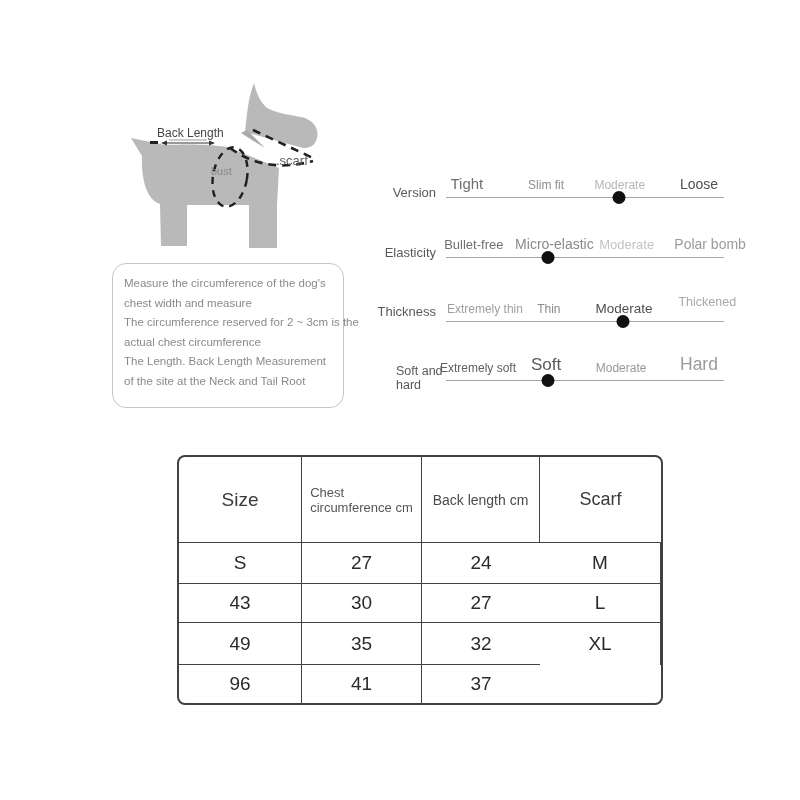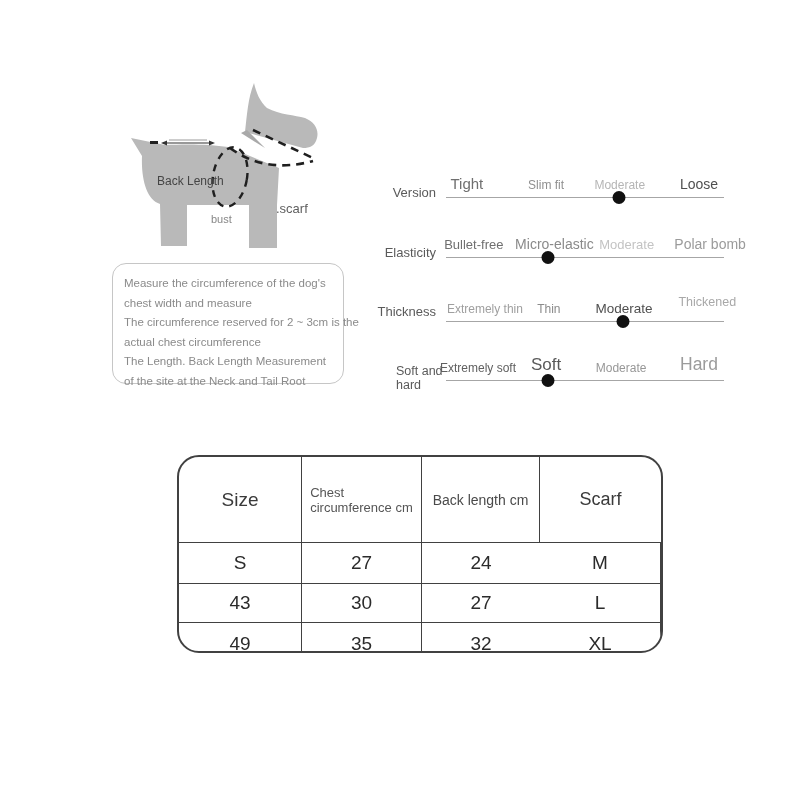--- a/index.html
+++ b/index.html
@@ -1,40 +1,40 @@
 <!DOCTYPE html>
 <html><head>
 <meta charset="utf-8">
 <style>
   html,body{margin:0;padding:0;background:#fff;}
   .canvas{position:relative;width:800px;height:800px;background:#ffffff;overflow:hidden;
           font-family:"Liberation Sans",sans-serif;}
 
   
-  .fig-label{position:absolute;white-space:nowrap;margin-top:48px;}
+  .fig-label{position:absolute;white-space:nowrap;}
   .lbl-backlength{left:157px;top:126px;font-size:12px;color:#454545;}
   .lbl-bust{left:211px;top:165px;font-size:11px;color:#878787;}
   .lbl-scarf{left:276px;top:153px;font-size:13px;color:#5f5f5f;}
 
   
-  .note{position:absolute;left:112px;top:263px;width:232px;height:121px;box-sizing:border-box;
+  .note{position:absolute;left:112px;top:263px;width:232px;height:145px;box-sizing:border-box;
         border:1.5px solid #c6c6c6;border-radius:14px;padding:10px 0 0 11px;background:#fff;}
   .note .line{font-size:11.5px;line-height:19.5px;color:#8a8a8a;white-space:nowrap;}
 
   
   .scale-label{position:absolute;left:356px;width:80px;text-align:right;font-size:13px;color:#5a5a5a;}
   .scale-label.two-line{left:396px;width:60px;text-align:left;font-size:12.5px;line-height:13.5px;}
   .track{position:absolute;left:446px;width:278px;height:46px;border-bottom:1px solid #a6a6a6;}
   .opt{position:absolute;bottom:5px;transform:translateX(-50%);white-space:nowrap;text-align:right;}
   .dot{position:absolute;bottom:-7px;width:13px;height:13px;border-radius:50%;background:#111;
        transform:translateX(-50%);}
 
   
-  .size-table{position:absolute;left:177px;top:455px;width:486px;height:198px;box-sizing:border-box;
-              border:2px solid #414141;border-radius:22px;overflow:hidden;background:#fff;
+  .size-table{position:absolute;left:177px;top:455px;width:486px;height:250px;box-sizing:border-box;
+              border:2px solid #414141;border-radius:8px;overflow:hidden;background:#fff;
               display:grid;grid-template-columns:124fr 121fr 119fr 122fr;
               grid-template-rows:86px 41px 39px 42px auto;}
   .cell{display:flex;align-items:center;justify-content:center;
         border-right:1px solid #414141;border-bottom:1px solid #414141;color:#2b2b2b;}
   .cell.col-last{border-right:none;}
   .cell.row-last{border-bottom:none;}
   .hdr-size{font-size:19px;color:#3a3a3a;}
   .hdr-chest{font-size:13px;line-height:15px;color:#555;}
   .hdr-chest .inner{text-align:left;}
   .hdr-back{font-size:14px;color:#4a4a4a;}

